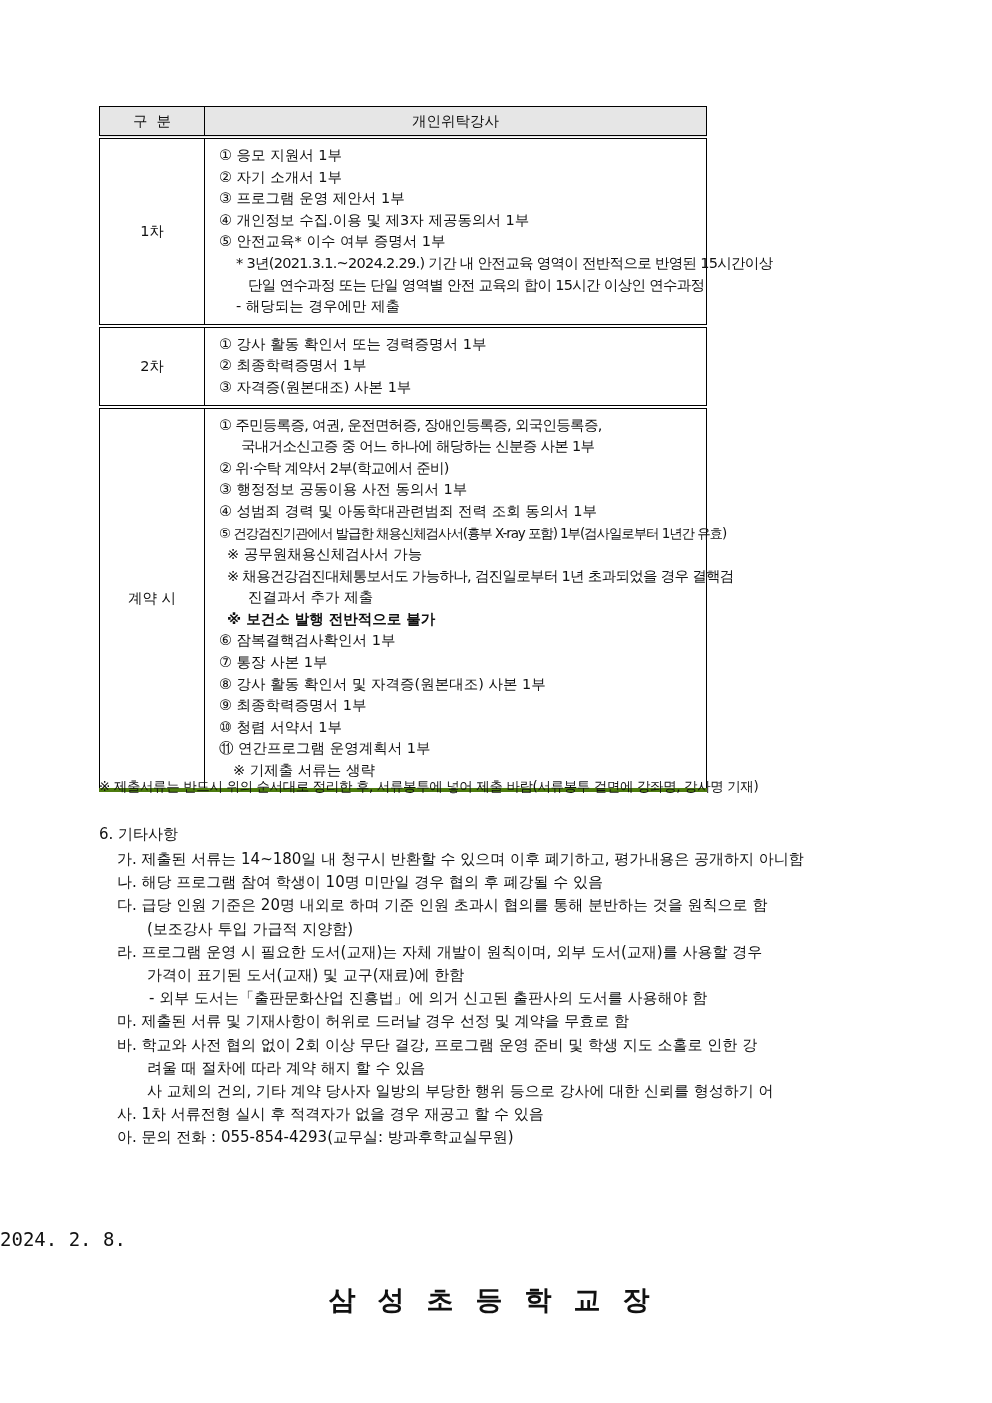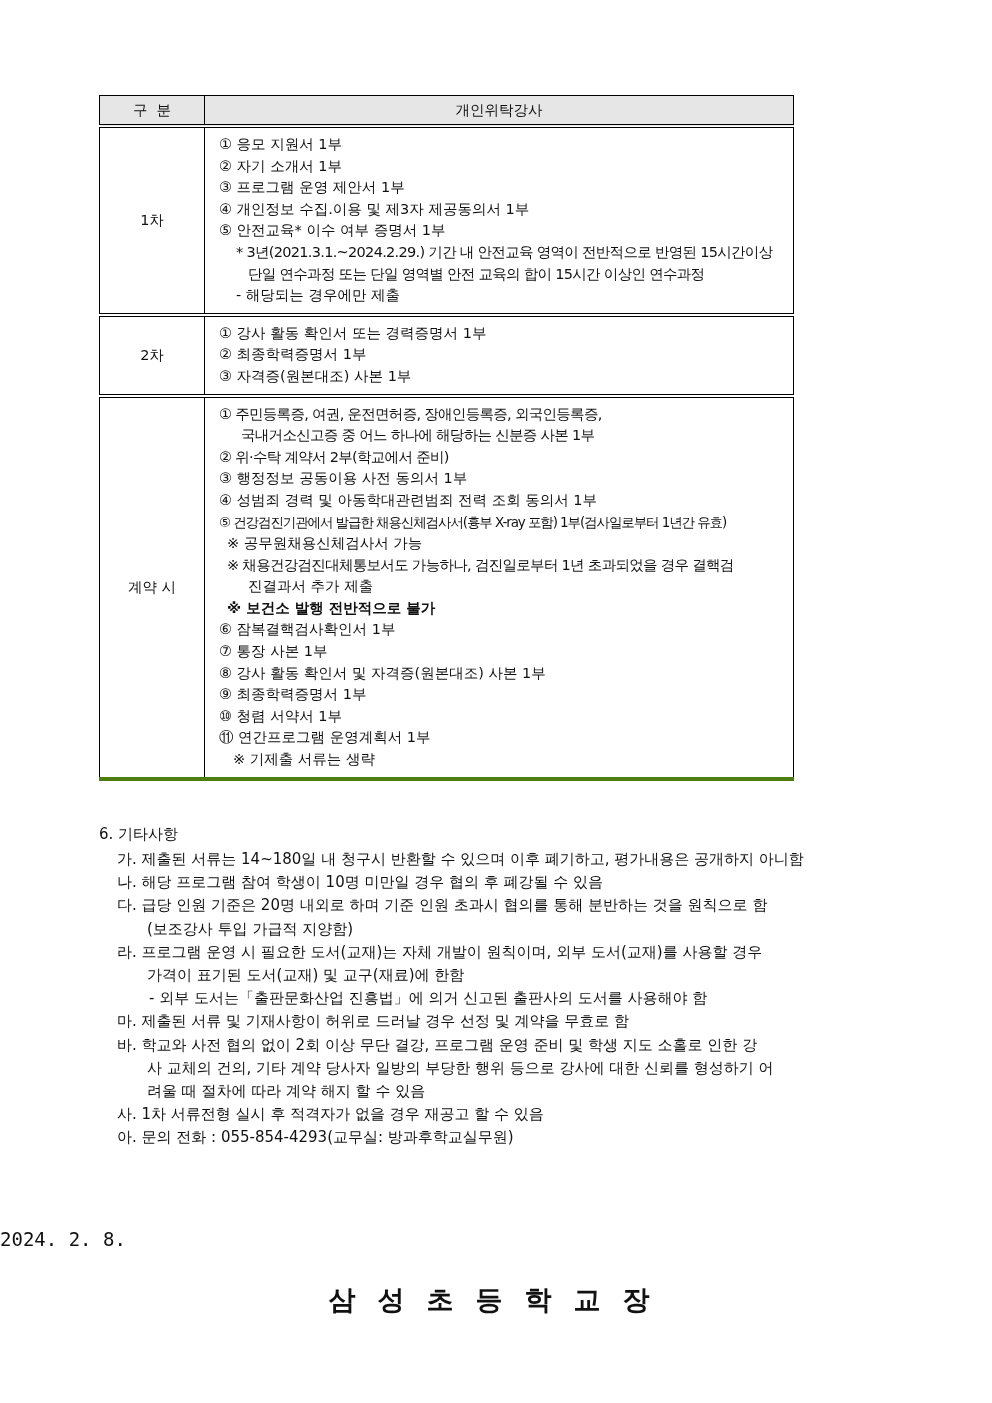--- a/index.html
+++ b/index.html
@@ -25,22 +25,22 @@
     left: 99px;
     font-size: 15px;
     letter-spacing: 0px;
   }
   #sec5-title { top: 71px; margin-top: 38px; }
 
   
   .doc-table {
     position: absolute;
     left: 99px;
-    top: 95px;
-    width: 695px;
+    top: 106px;
+    width: 608px;
     border-collapse: collapse;
     table-layout: fixed;
     font-size: 14.5px;
   }
   .doc-table td, .doc-table th {
     border-left: 1px solid #000;
     border-right: 1px solid #000;
     padding: 0;
     vertical-align: middle;
   }
@@ -183,35 +183,36 @@
           <div class="item">⑧ 강사 활동 확인서 및 자격증(원본대조) 사본 1부</div>
           <div class="item">⑨ 최종학력증명서 1부</div>
           <div class="item">⑩ 청렴 서약서 1부</div>
           <div class="item">⑪ 연간프로그램 운영계획서 1부</div>
           <div class="note-end">※ 기제출 서류는 생략</div>
         </td>
       </tr>
     </tbody>
   </table>
 
+  <div class="footnote">※ 제출서류는 반드시 위의 순서대로 정리한 후, 서류봉투에 넣어 제출 바람(서류봉투 겉면에 강좌명, 강사명 기재)</div>
 
   <div class="section-title" id="sec6-title">6. 기타사항</div>
 
   <div class="etc-list">
     <div class="etc-line">가. 제출된 서류는 14~180일 내 청구시 반환할 수 있으며 이후 폐기하고, 평가내용은 공개하지 아니함</div>
     <div class="etc-line">나. 해당 프로그램 참여 학생이 10명 미만일 경우 협의 후 폐강될 수 있음</div>
     <div class="etc-line">다. 급당 인원 기준은 20명 내외로 하며 기준 인원 초과시 협의를 통해 분반하는 것을 원칙으로 함</div>
     <div class="etc-cont">(보조강사 투입 가급적 지양함)</div>
     <div class="etc-line">라. 프로그램 운영 시 필요한 도서(교재)는 자체 개발이 원칙이며, 외부 도서(교재)를 사용할 경우</div>
     <div class="etc-cont">가격이 표기된 도서(교재) 및 교구(재료)에 한함</div>
     <div class="etc-sub">- 외부 도서는「출판문화산업 진흥법」에 의거 신고된 출판사의 도서를 사용해야 함</div>
     <div class="etc-line">마. 제출된 서류 및 기재사항이 허위로 드러날 경우 선정 및 계약을 무효로 함</div>
     <div class="etc-line">바. 학교와 사전 협의 없이 2회 이상 무단 결강, 프로그램 운영 준비 및 학생 지도 소홀로 인한 강</div>
+    <div class="etc-cont">려울 때 절차에 따라 계약 해지 할 수 있음</div>
     <div class="etc-cont">사 교체의 건의, 기타 계약 당사자 일방의 부당한 행위 등으로 강사에 대한 신뢰를 형성하기 어</div>
-    <div class="etc-cont">려울 때 절차에 따라 계약 해지 할 수 있음</div>
     <div class="etc-line">사. 1차 서류전형 실시 후 적격자가 없을 경우 재공고 할 수 있음</div>
     <div class="etc-line">아. 문의 전화 : 055-854-4293(교무실: 방과후학교실무원)</div>
   </div>
 
   <div class="date">2024. 2. 8.</div>
   <div class="signer">삼성초등학교장</div>
 
 </div>
 
 </body></html>

